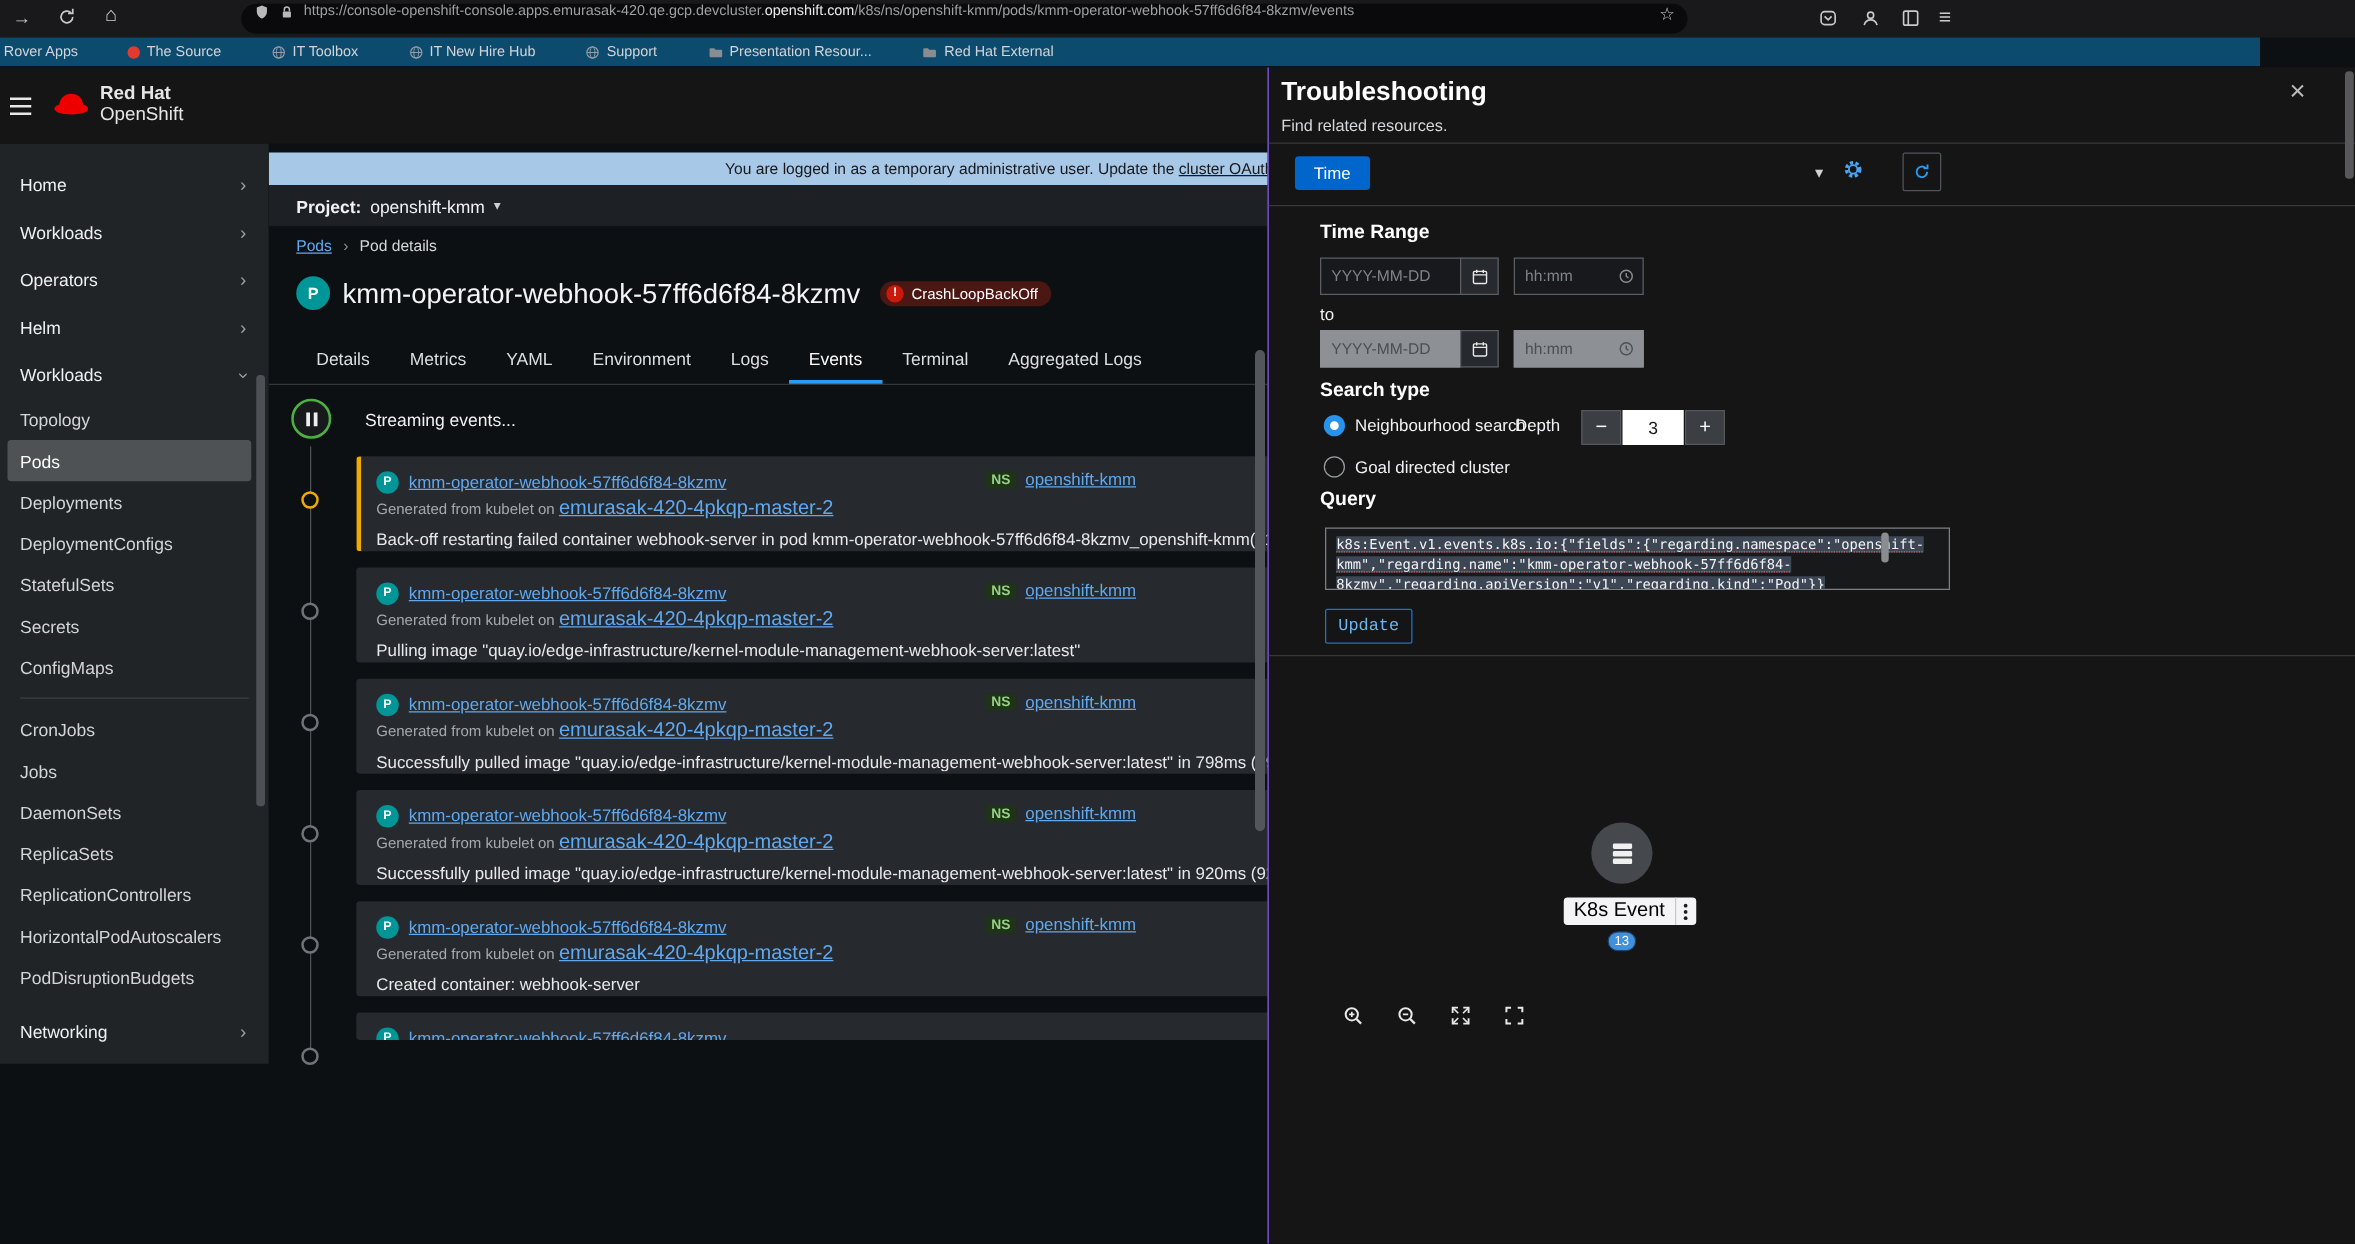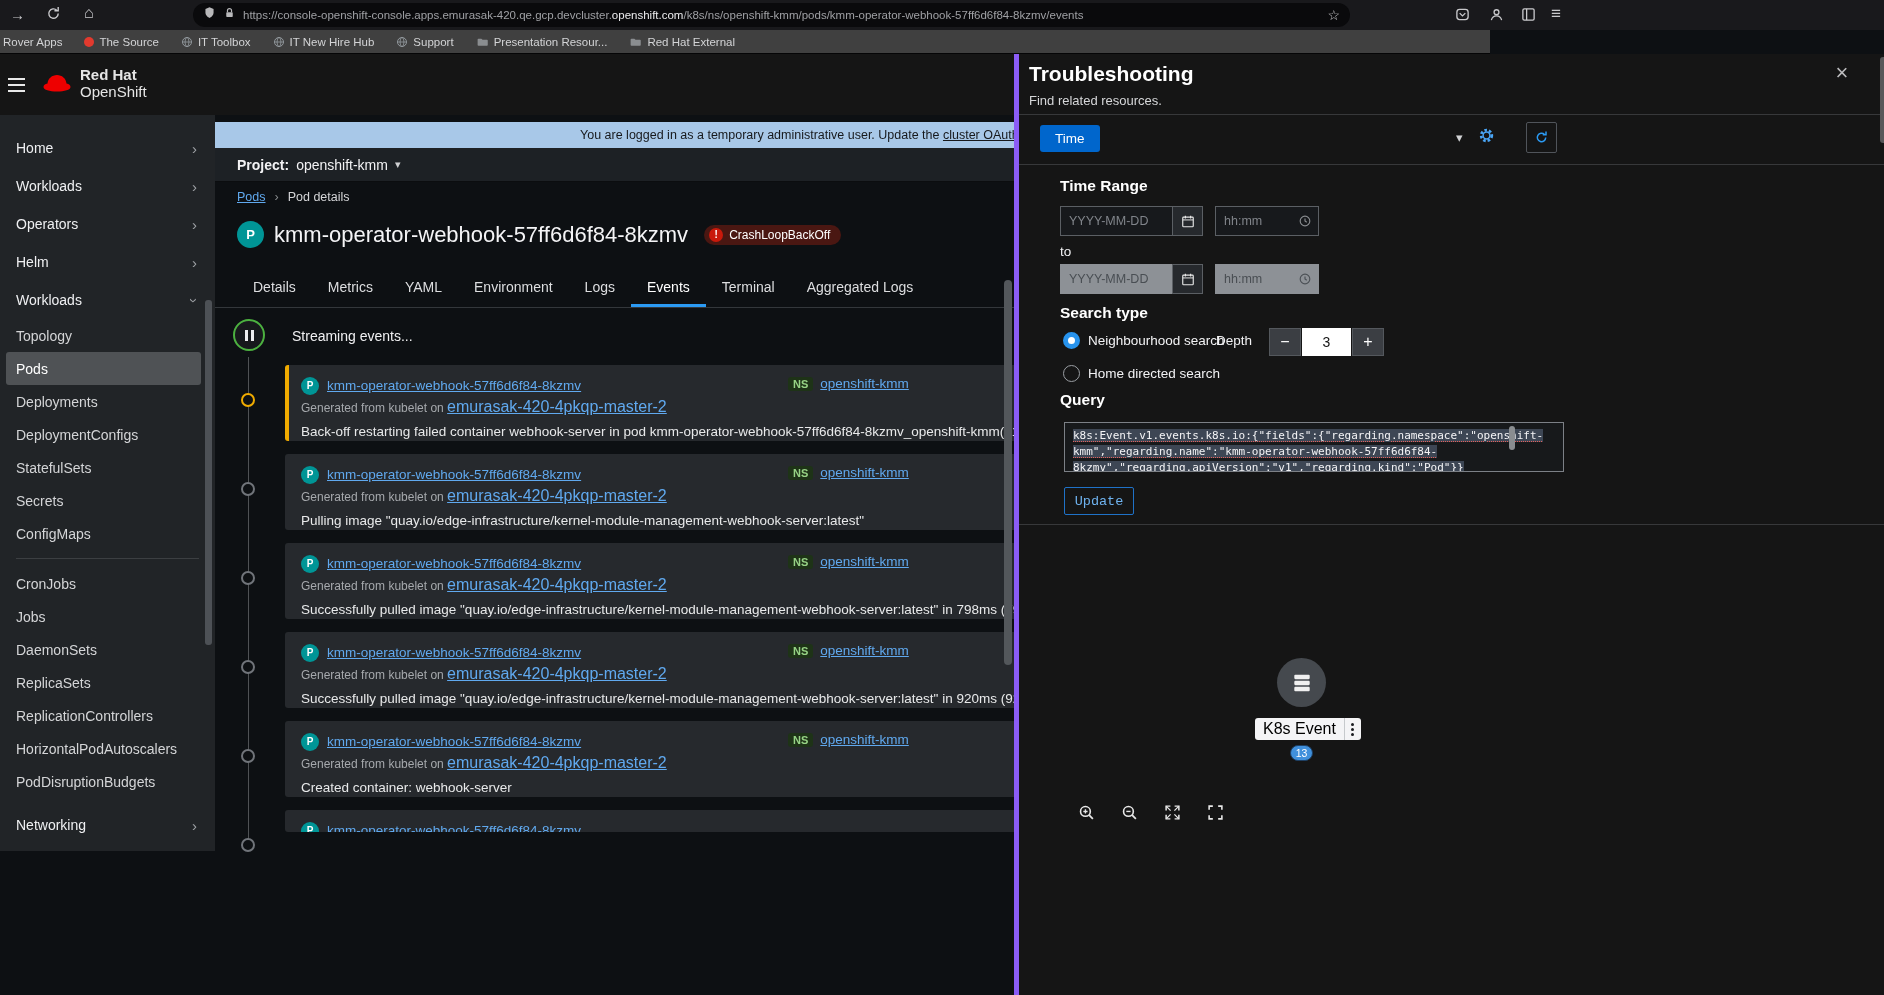--- a/index.html
+++ b/index.html
@@ -6,25 +6,25 @@
   body{width:1884px;height:995px;position:relative;background:#0d1013;font-family:"Liberation Sans",sans-serif;overflow:hidden}
   .abs{position:absolute}
   a{text-decoration:underline;cursor:pointer}
   .link{color:#60a9ef}
   .link.sm{font-size:13.5px}
   .link.xs{font-size:16px}
 
   
   #browser-top{left:0;top:0;width:1884px;height:30px;background:#19191c}
   .tb-icon{position:absolute;color:#c9c9cc;font-size:15px;line-height:1;top:7px}
-  #url-bar{position:absolute;left:193px;top:3px;width:1157px;height:24px;background:#0a0a0c;border-radius:12px;display:flex;align-items:center;padding:0 10px;gap:7px}
+  #url-bar{position:absolute;left:193px;top:3px;width:1157px;height:24px;background:#0a0a0c;border-radius:12px;display:flex;padding:0 10px;gap:7px}
   #url-text{flex:1;font-size:11.5px;white-space:nowrap;overflow:hidden;color:#9fa0a4}
   #url-text .domain{color:#ececee}
   #star-icon{color:#c9c9cc;font-size:14px}
-  #bookmarks-bar{left:0;top:30px;width:1490px;height:24px;background:#404040;border-bottom:1px solid #050506;display:flex;align-items:center;gap:22px;padding-left:3px;font-size:11.5px;color:#d3d4d6}
+  #bookmarks-bar{left:0;top:30px;width:1808px;height:24px;background:#0c4a6e;border-bottom:1px solid #050506;display:flex;align-items:center;gap:40px;padding-left:3px;font-size:11.5px;color:#d3d4d6}
   .bm{display:flex;align-items:center;gap:5px;white-space:nowrap}
   .src-dot{width:10px;height:10px;border-radius:50%;background:#e23a2e;display:inline-block}
 
   
   #masthead{left:0;top:54px;width:1884px;height:61px;background:#151515}
   #nav-toggle{position:absolute;left:8px;top:18px;width:26px;height:26px;display:flex;flex-direction:column;justify-content:center;gap:4px;cursor:pointer}
   #nav-toggle span{display:block;width:17px;height:2px;background:#e8e8e8}
   #brand{position:absolute;left:42px;top:12px;display:flex;align-items:center;gap:8px}
   #brand-text{color:#e5e5e5;font-size:15px;line-height:17px}
   #brand-text .b1{font-weight:bold}
@@ -70,21 +70,21 @@
   .event-card.sliver{height:18px}
   .ev-row1{position:relative;display:flex;align-items:center;gap:8px;height:19px}
   .mini-badge{width:18px;height:18px;border-radius:50%;background:#009596;color:#fff;font-size:10px;font-weight:bold;display:flex;align-items:center;justify-content:center;flex:none}
   .ns-group{position:absolute;left:487px;top:0;display:flex;align-items:center;gap:7px}
   .ns-badge{background:#1e3317;color:#97d385;font-size:11px;font-weight:bold;padding:1px 5px;border-radius:3px}
   .ev-row2{margin-top:3px;font-size:12px;color:#a6a9ad}
   .ev-row3{margin-top:8px;font-size:13.5px;color:#e8e9ea;white-space:nowrap;overflow:hidden}
   #main-scroll{left:789px;top:165px;width:8px;height:385px;background:#53575b;border-radius:4px}
 
   
-  #panel{left:1014px;top:54px;width:870px;height:941px;background:#151515;border-left:5px solid #8b5cf6;z-index:30}
+  #panel{left:1014px;top:54px;width:870px;height:941px;background:#151515;border-left:1px solid #8b5cf6;z-index:30}
   #panel .abs{position:absolute}
   #ts-title{left:10px;top:8px;font-size:21px;font-weight:bold;color:#fff}
   #ts-sub{left:10px;top:39px;font-size:13px;color:#d6d7d9}
   #ts-close{left:810px;top:6px;font-size:22px;color:#bcbcbe;width:26px;height:26px;text-align:center;cursor:pointer}
   .pdiv{left:0;width:870px;height:1px;background:#37383a}
   #focus-btn{left:21px;top:71px;background:#0066cc;color:#fff;font-size:13.5px;padding:6px 15px;border-radius:3px;border:none;cursor:pointer;font-family:inherit}
   #chev-down{left:437px;top:76px;color:#d2d3d5;font-size:13px;cursor:pointer}
   #gear-btn{left:459px;top:73px;cursor:pointer}
   #refresh-btn{left:507px;top:68px;width:31px;height:31px;border:1px solid #50545a;border-radius:2px;display:flex;align-items:center;justify-content:center;cursor:pointer;background:transparent}
   .ts-h{font-size:15.5px;font-weight:bold;color:#fff}
@@ -450,21 +450,21 @@
   </div>
 
   <div class="ts-h abs" style="left:41px;top:250px">Search type</div>
   <span class="radio sel abs" style="left:44px;top:278px"></span>
   <span class="flabel abs" style="left:69px;top:279px">Neighbourhood search</span>
   <span class="flabel abs" style="left:197px;top:279px">Depth</span>
   <div class="step-btn abs" style="left:250px;top:274px">−</div>
   <input id="depth-input" class="abs" value="3" style="">
   <div class="step-btn abs" style="left:333px;top:274px">+</div>
   <span class="radio unsel abs" style="left:44px;top:311px"></span>
-  <span class="flabel abs" style="left:69px;top:312px">Home directed search</span>
+  <span class="flabel abs" style="left:69px;top:312px">Goal directed cluster</span>
 
   <div class="ts-h abs" style="left:41px;top:337px">Query</div>
   <div id="query-box" class="abs">
     <div id="query-text"><span>k8s:Event.v1.events.k8s.io:{"fields":{"regarding.namespace":"openshift-kmm","regarding.name":"kmm-operator-webhook-57ff6d6f84-8kzmv","regarding.apiVersion":"v1","regarding.kind":"Pod"}}</span></div>
   </div>
   <div id="q-scroll" class="abs"></div>
   <button id="update-btn" class="abs">Update</button>
   <div class="pdiv abs" style="top:470px"></div>
 
   <div id="node-circle" class="abs">

